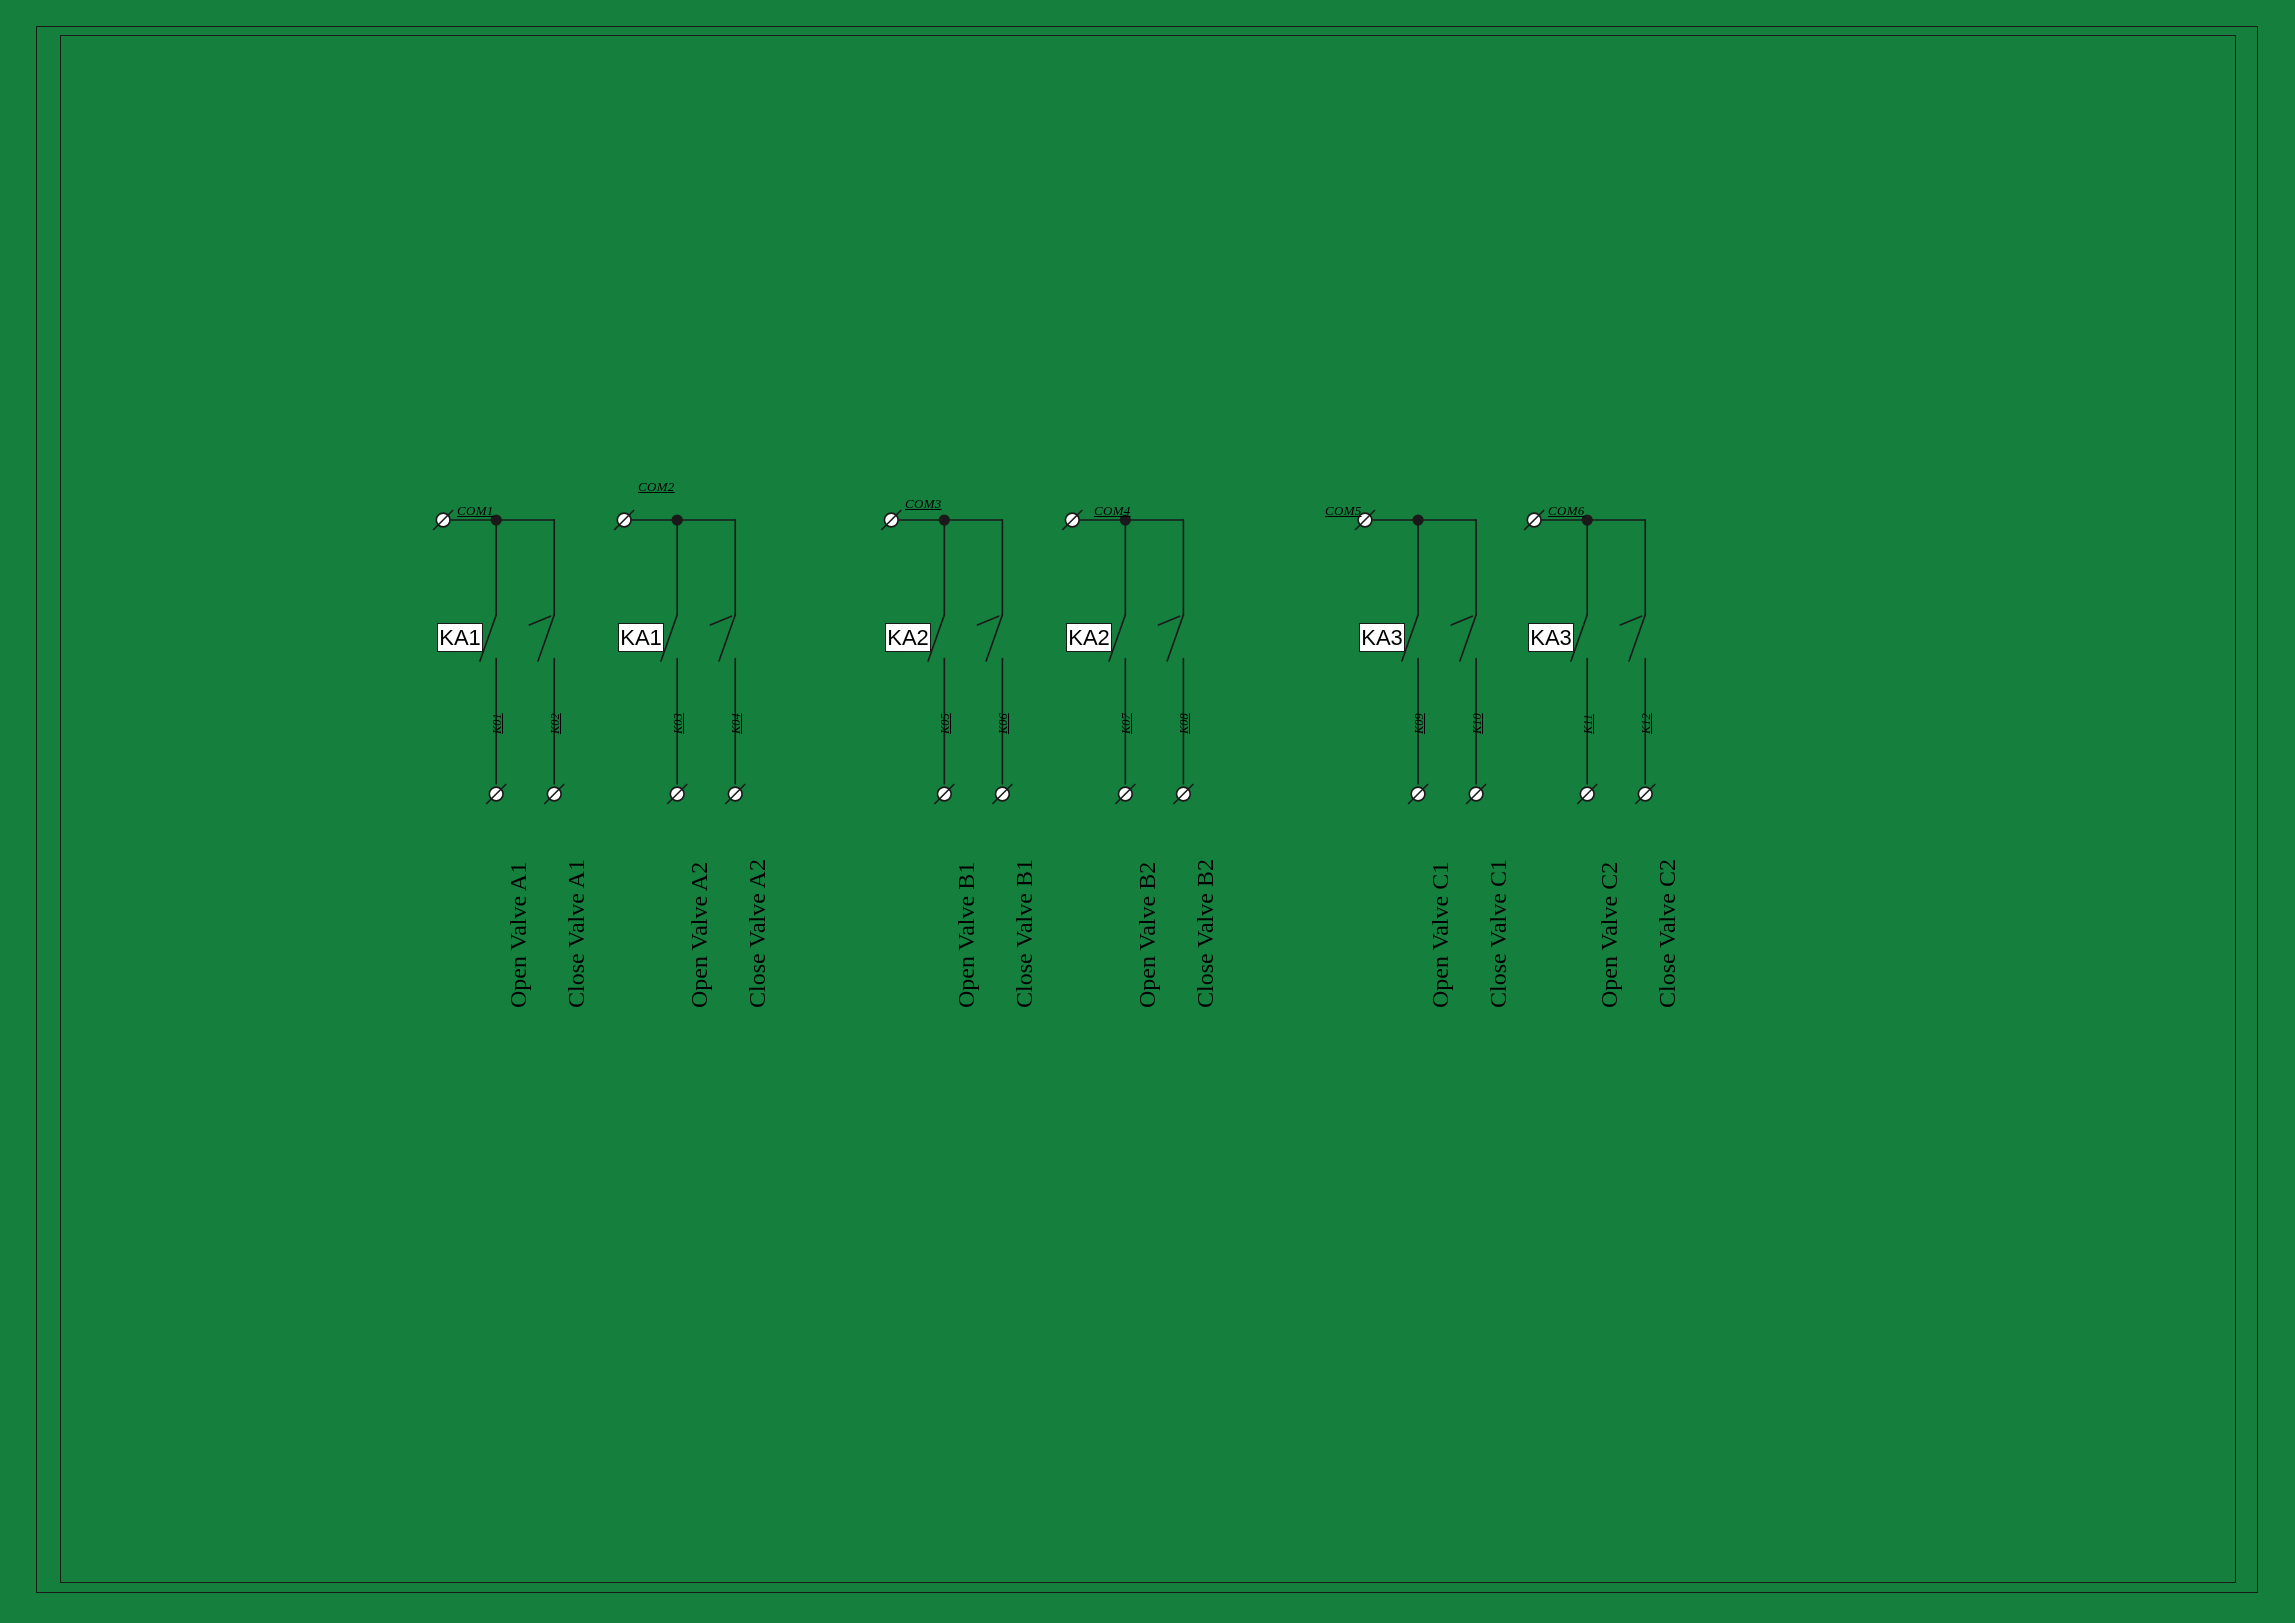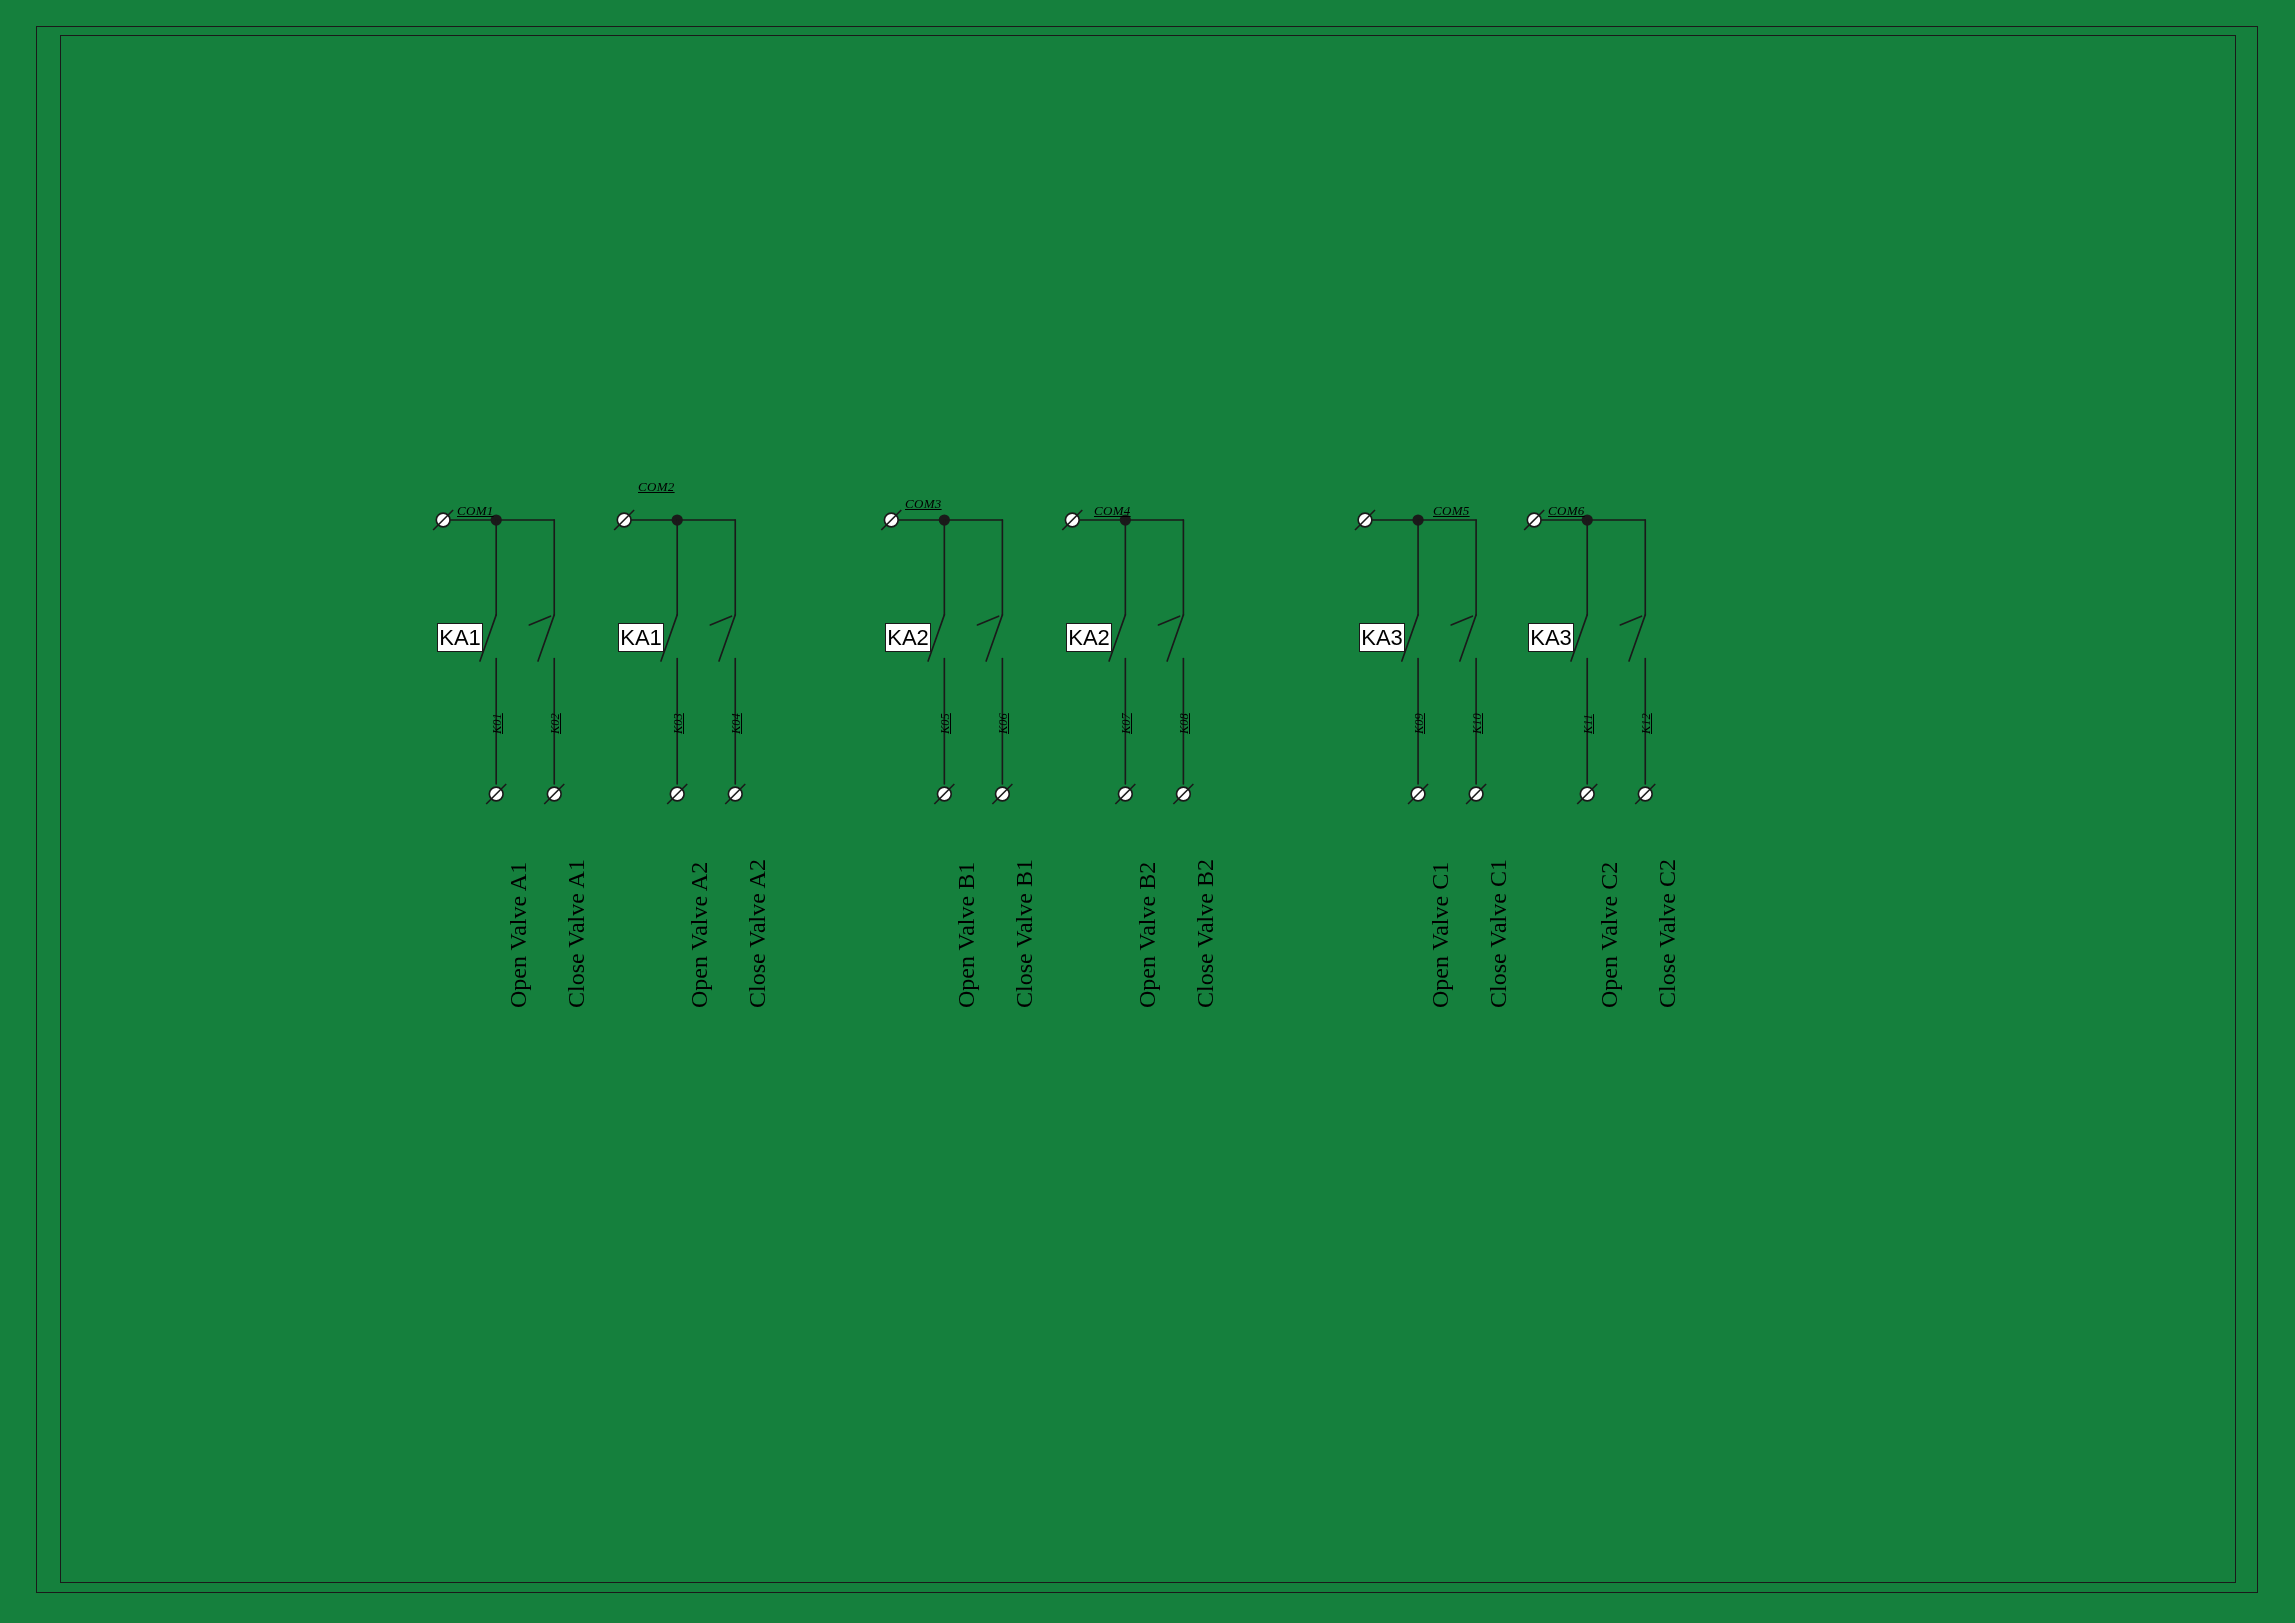--- a/index.html
+++ b/index.html
@@ -212,21 +212,21 @@
       <div class="lbl fn-label" style="left: 953px; top: 1008px;">Open Valve B1</div>
       <div class="lbl wire-label" style="left: 996px; top: 734px;">K06</div>
       <div class="lbl fn-label" style="left: 1011px; top: 1008px;">Close Valve B1</div>
       <div class="relay-box" style="left: 885px; top: 623px; width: 46px; height: 29px;">KA2</div>
       <div class="lbl term-label" style="left: 1086px; top: 503px; margin-left: 8px;">COM4</div>
       <div class="lbl wire-label" style="left: 1119px; top: 734px;">K07</div>
       <div class="lbl fn-label" style="left: 1134px; top: 1008px;">Open Valve B2</div>
       <div class="lbl wire-label" style="left: 1177px; top: 734px;">K08</div>
       <div class="lbl fn-label" style="left: 1192px; top: 1008px;">Close Valve B2</div>
       <div class="relay-box" style="left: 1066px; top: 623px; width: 46px; height: 29px;">KA2</div>
-      <div class="lbl term-label" style="left: 1433px; top: 503px; text-align: center;">COM5</div>
+      <div class="lbl term-label" style="left: 1325px; top: 503px; text-align: center;">COM5</div>
       <div class="lbl wire-label" style="left: 1412px; top: 734px;">K09</div>
       <div class="lbl fn-label" style="left: 1427px; top: 1008px;">Open Valve C1</div>
       <div class="lbl wire-label" style="left: 1470px; top: 734px;">K10</div>
       <div class="lbl fn-label" style="left: 1485px; top: 1008px;">Close Valve C1</div>
       <div class="relay-box" style="left: 1359px; top: 623px; width: 46px; height: 29px;">KA3</div>
       <div class="lbl term-label" style="left: 1548px; top: 503px;">COM6</div>
       <div class="lbl wire-label" style="left: 1581px; top: 734px;">K11</div>
       <div class="lbl fn-label" style="left: 1596px; top: 1008px;">Open Valve C2</div>
       <div class="lbl wire-label" style="left: 1639px; top: 734px;">K12</div>
       <div class="lbl fn-label" style="left: 1654px; top: 1008px;">Close Valve C2</div>

